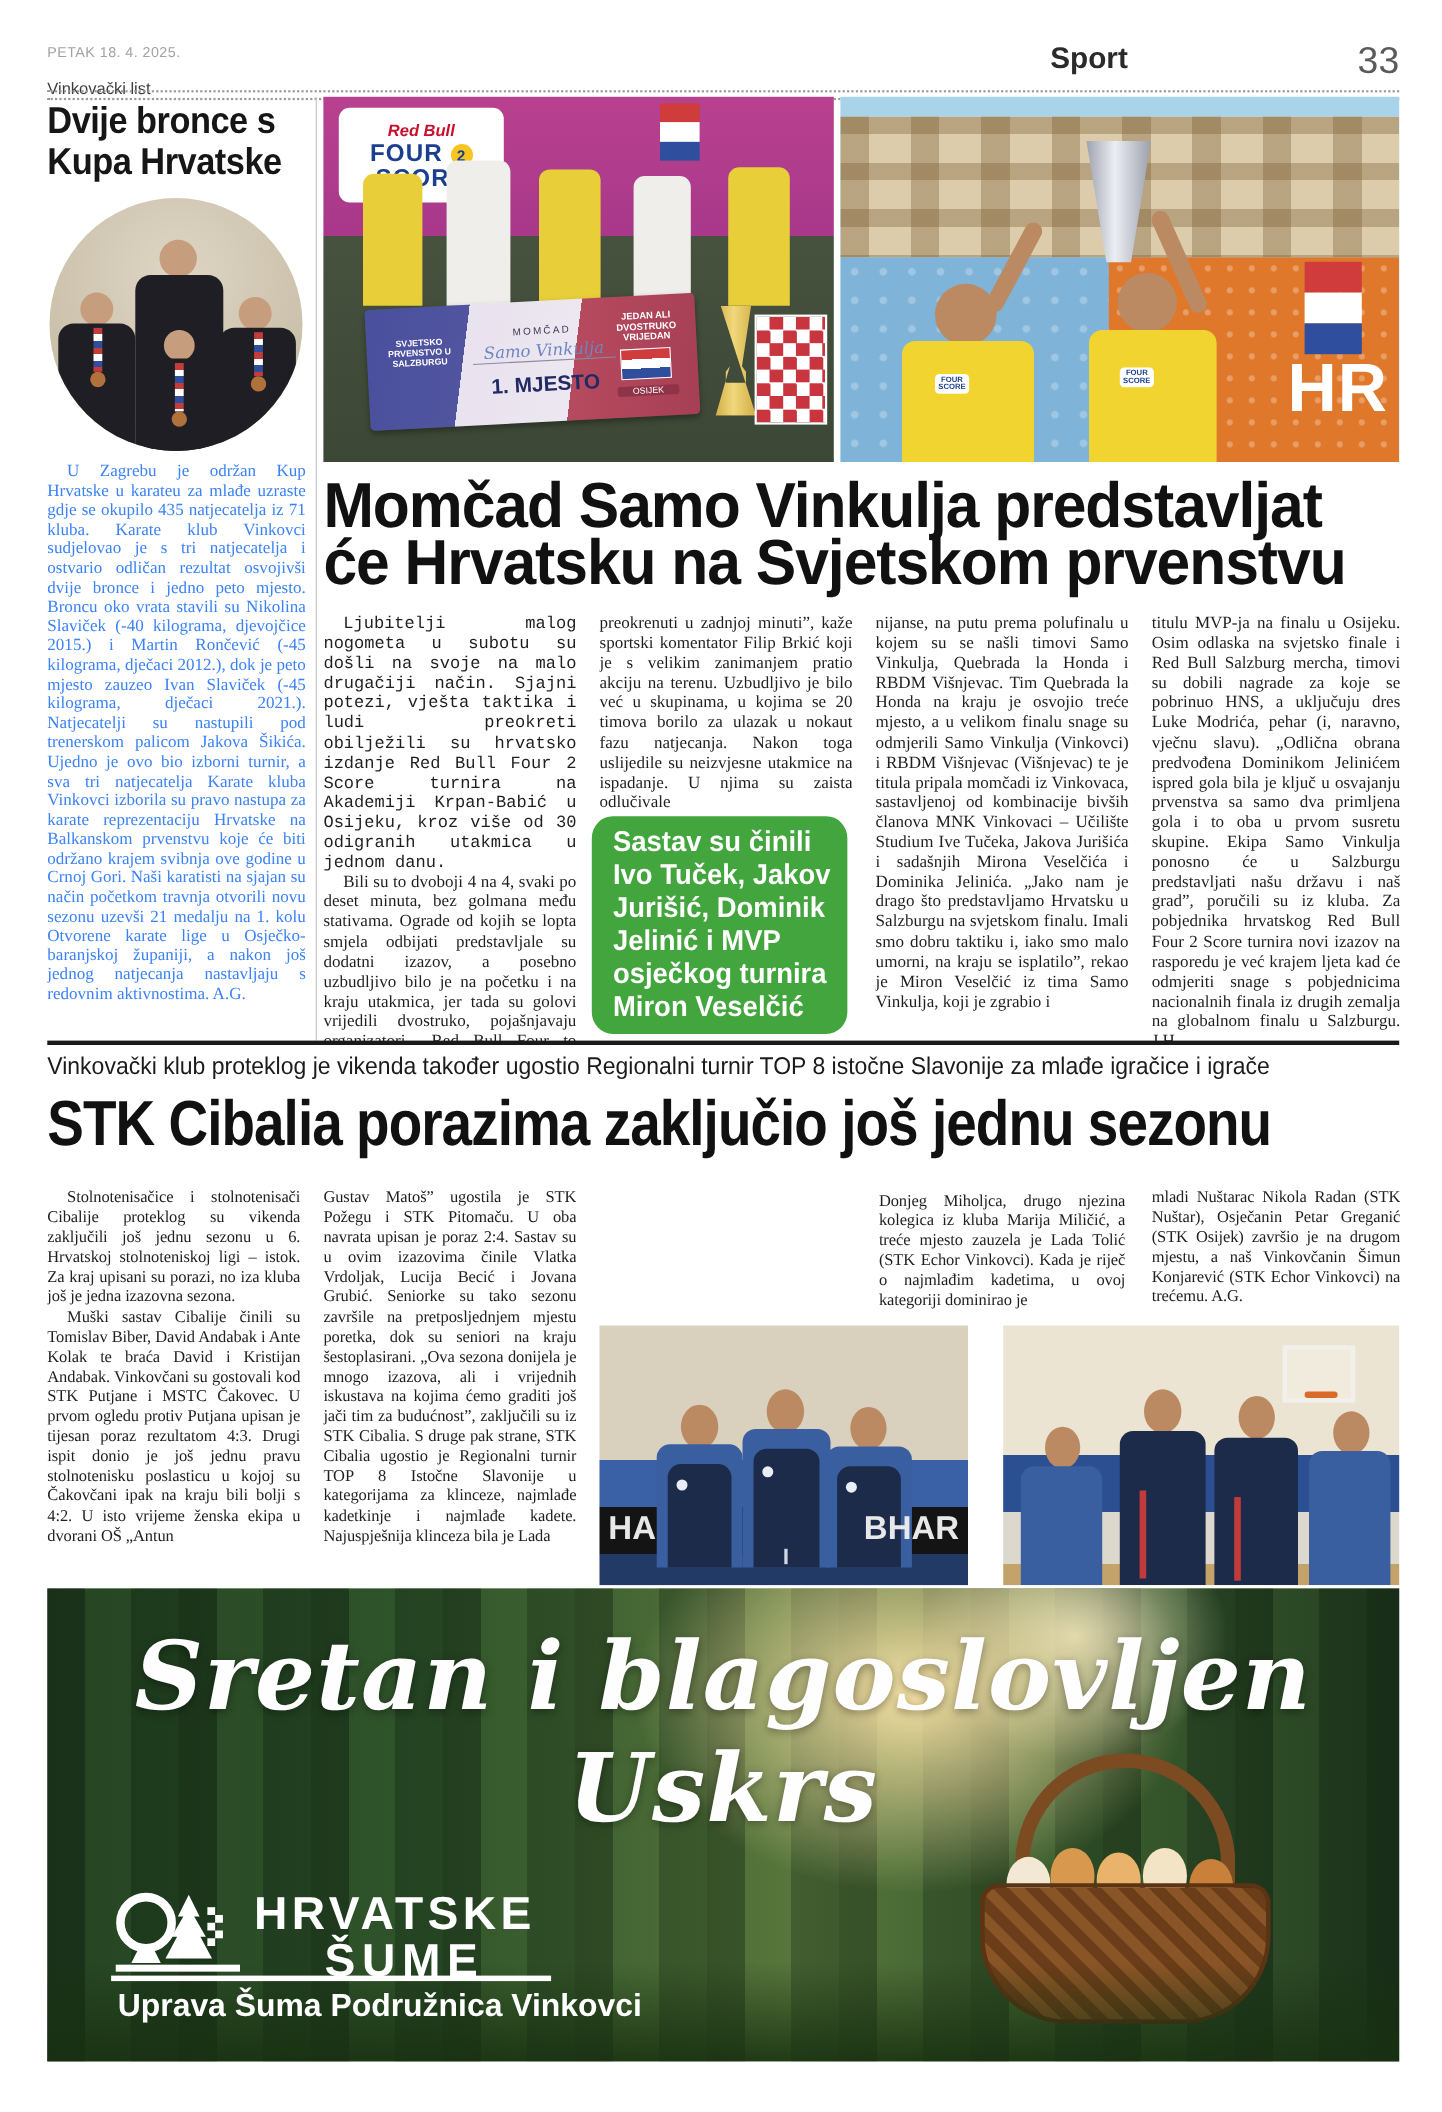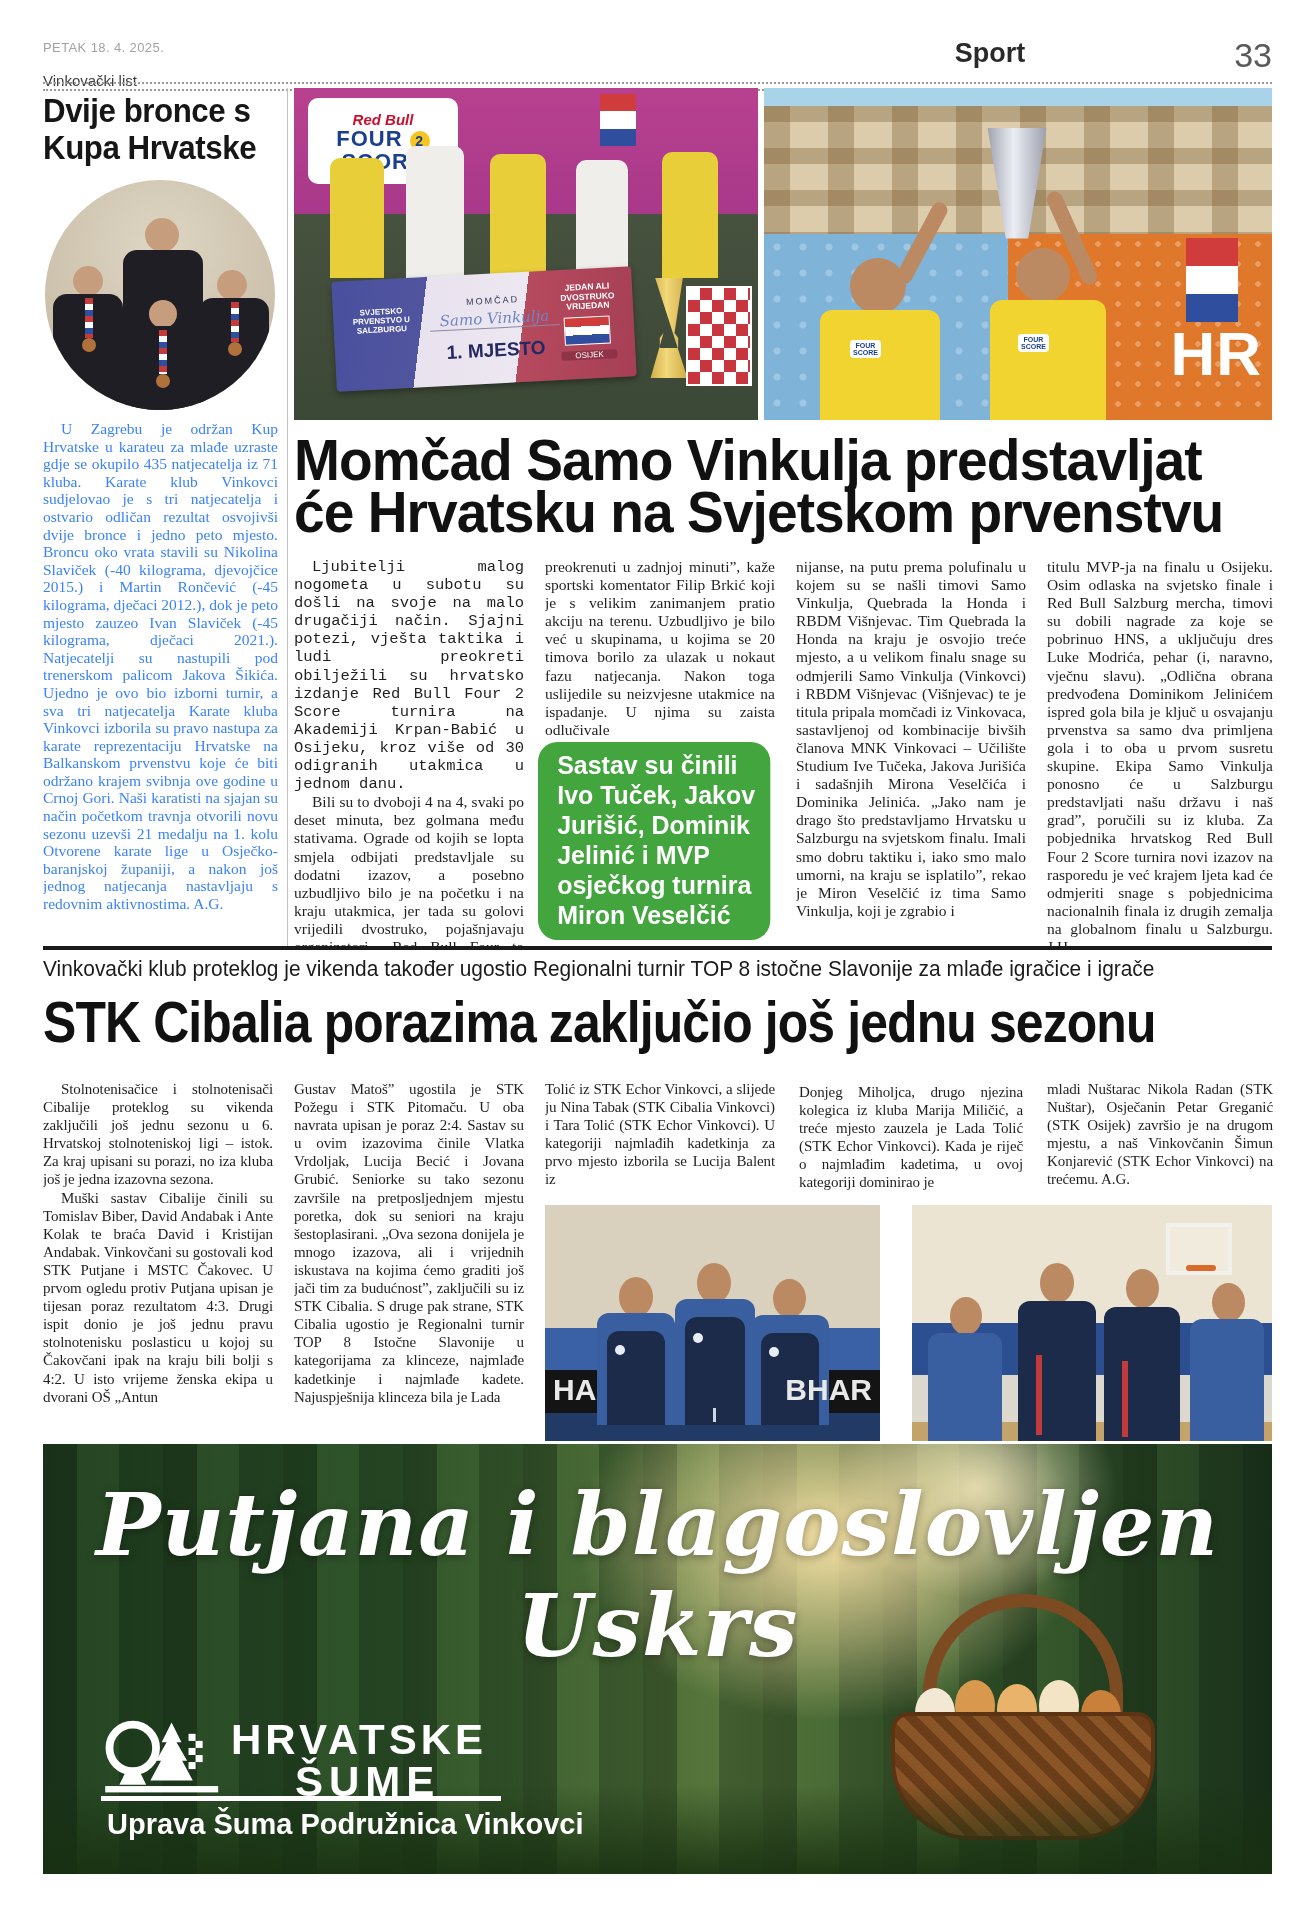--- a/index.html
+++ b/index.html
@@ -255,23 +255,20 @@
   <div class="abs strap">Vinkovački klub proteklog je vikenda također ugostio Regionalni turnir TOP 8 istočne Slavonije za mlađe igračice i igrače</div>
   <div class="abs s-headline">STK Cibalia porazima zaključio još jednu sezonu</div>
 
   <div class="stkcol" style="left:43px;">
     <p class="indent" style="margin:0;">Stolnotenisačice i stolnotenisači Cibalije proteklog su vikenda zaključili još jednu sezonu u 6. Hrvatskoj stolnoteniskoj ligi – istok. Za kraj upisani su porazi, no iza kluba još je jedna izazovna sezona.</p>
     <p class="indent" style="margin:0;">Muški sastav Cibalije činili su Tomislav Biber, David Andabak i Ante Kolak te braća David i Kristijan Andabak. Vinkovčani su gostovali kod STK Putjane i MSTC Čakovec. U prvom ogledu protiv Putjana upisan je tijesan poraz rezultatom 4:3. Drugi ispit donio je još jednu pravu stolnotenisku poslasticu u kojoj su Čakovčani ipak na kraju bili bolji s 4:2. U isto vrijeme ženska ekipa u dvorani OŠ „Antun</p>
   </div>
   <div class="stkcol" style="left:294px;">
     <p style="margin:0;">Gustav Matoš” ugostila je STK Požegu i STK Pitomaču. U oba navrata upisan je poraz 2:4. Sastav su u ovim izazovima činile Vlatka Vrdoljak, Lucija Becić i Jovana Grubić. Seniorke su tako sezonu završile na pretposljednjem mjestu poretka, dok su seniori na kraju šestoplasirani. „Ova sezona donijela je mnogo izazova, ali i vrijednih iskustava na kojima ćemo graditi još jači tim za budućnost”, zaključili su iz STK Cibalia. S druge pak strane, STK Cibalia ugostio je Regionalni turnir TOP 8 Istočne Slavonije u kategorijama za klinceze, najmlađe kadetkinje i najmlađe kadete. Najuspješnija klinceza bila je Lada</p>
   </div>
-  <div class="stkcol" style="left:545px;height:120px;">
-    <p style="margin:0;">Tolić iz STK Echor Vinkovci, a slijede ju Nina Tabak (STK Cibalia Vinkovci) i Tara Tolić (STK Echor Vinkovci). U kategoriji najmlađih kadetkinja za prvo mjesto izborila se Lucija Balent iz</p>
-  </div>
   <div class="stkcol" style="left:796px;height:120px;">
     <p style="margin:3px;">Donjeg Miholjca, drugo njezina kolegica iz kluba Marija Miličić, a treće mjesto zauzela je Lada Tolić (STK Echor Vinkovci). Kada je riječ o najmlađim kadetima, u ovoj kategoriji dominirao je</p>
   </div>
   <div class="stkcol" style="left:1047px;width:226px;height:120px;">
     <p style="margin:0;">mladi Nuštarac Nikola Radan (STK Nuštar), Osječanin Petar Greganić (STK Osijek) završio je na drugom mjestu, a naš Vinkovčanin Šimun Konjarević (STK Echor Vinkovci) na trećemu. A.G.</p>
   </div>
 
   <div class="abs photoW">
     <div class="head" style="left:74px;top:72px;width:34px;height:40px;"></div>
     <div class="jacket blue" style="left:52px;top:108px;width:78px;height:112px;"></div>
@@ -299,21 +296,21 @@
     <div class="jacket" style="left:106px;top:96px;width:78px;height:140px;"></div>
     <div class="head" style="left:214px;top:64px;width:33px;height:39px;"></div>
     <div class="jacket" style="left:192px;top:102px;width:76px;height:134px;"></div>
     <div class="head" style="left:300px;top:78px;width:33px;height:39px;"></div>
     <div class="jacket blue" style="left:278px;top:114px;width:74px;height:122px;"></div>
     <div style="position:absolute;left:124px;top:150px;width:6px;height:80px;background:#c23b3b;"></div>
     <div style="position:absolute;left:210px;top:156px;width:6px;height:76px;background:#c23b3b;"></div>
   </div>
 
   <div class="abs ad">
-    <div class="ad-script">Putjana i blagoslovljen Uskrs</div>
+    <div class="ad-script">Sretan i blagoslovljen Uskrs</div>
     <div class="basket-handle"></div>
     <div class="egg" style="left:872px;top:244px;background:#f3e8d4;"></div>
     <div class="egg" style="left:912px;top:236px;background:#d8994e;"></div>
     <div class="egg" style="left:954px;top:240px;background:#e9b36b;"></div>
     <div class="egg" style="left:996px;top:236px;background:#f4e4c6;"></div>
     <div class="egg" style="left:1038px;top:246px;background:#c8803b;"></div>
     <div class="basket-body"></div>
     <div class="ad-grass"></div>
     <svg class="hs-logo" viewBox="0 0 170 120">
       <circle cx="45" cy="50" r="33" fill="none" stroke="#ffffff" stroke-width="11"></circle>

